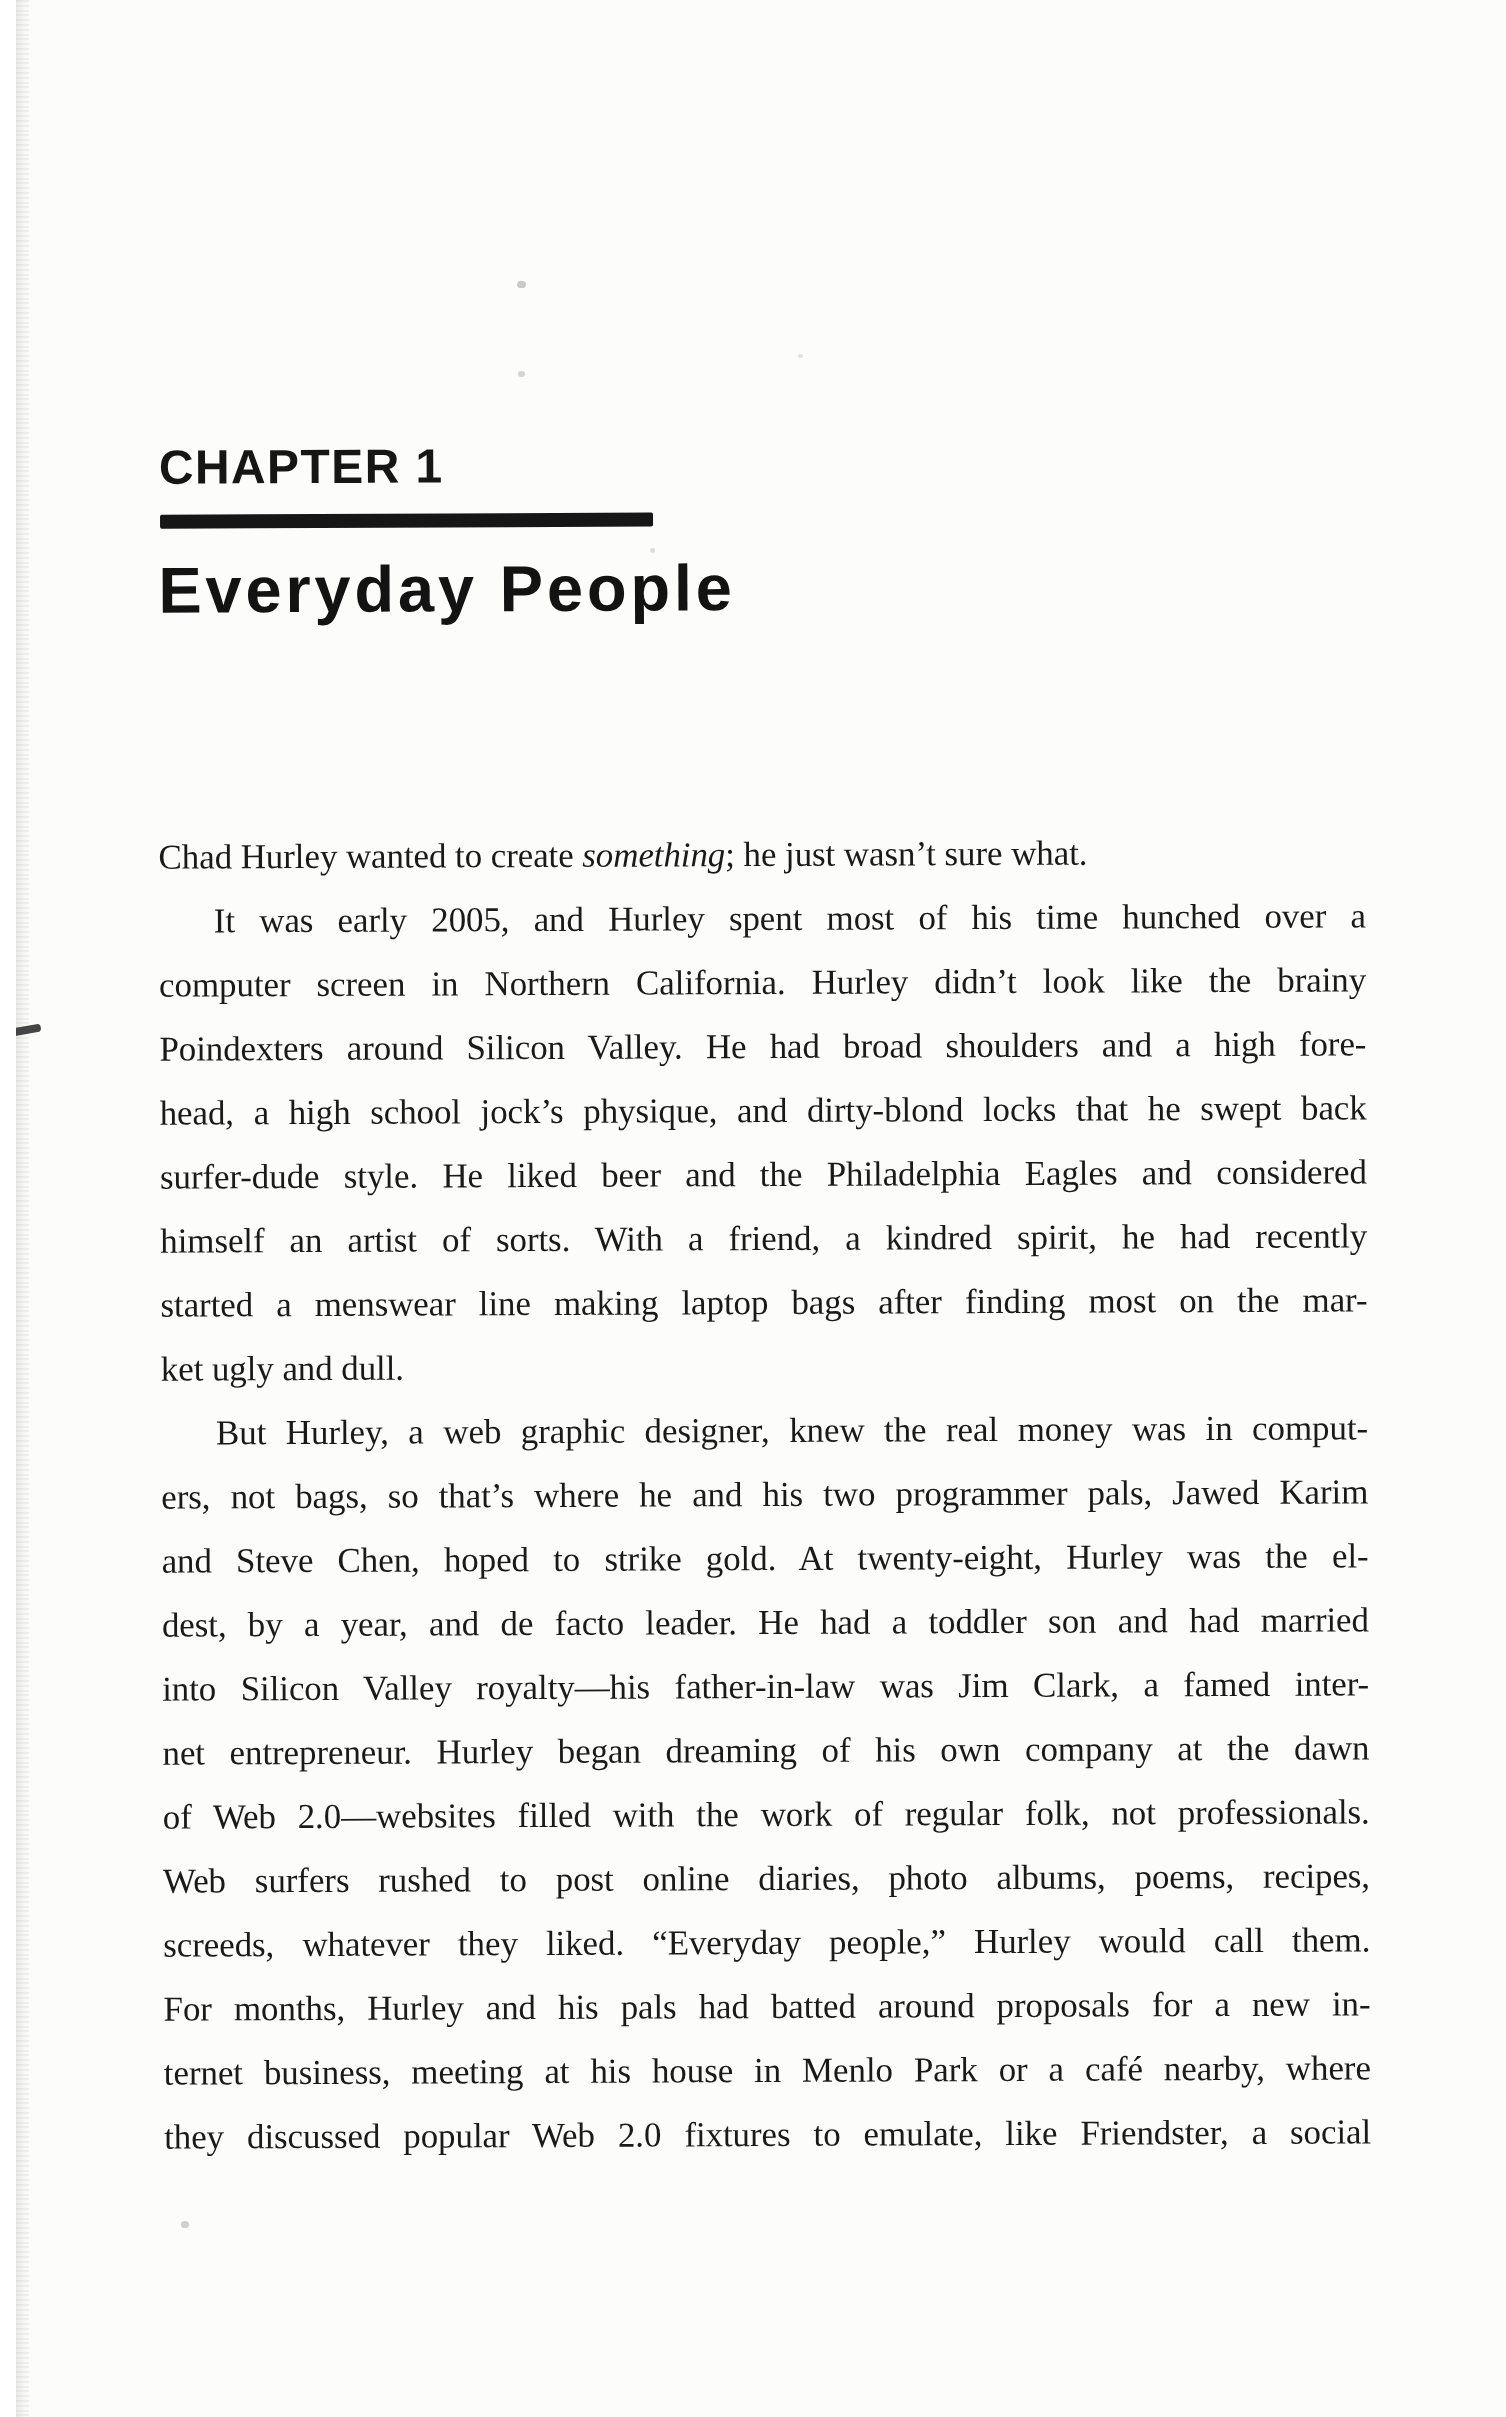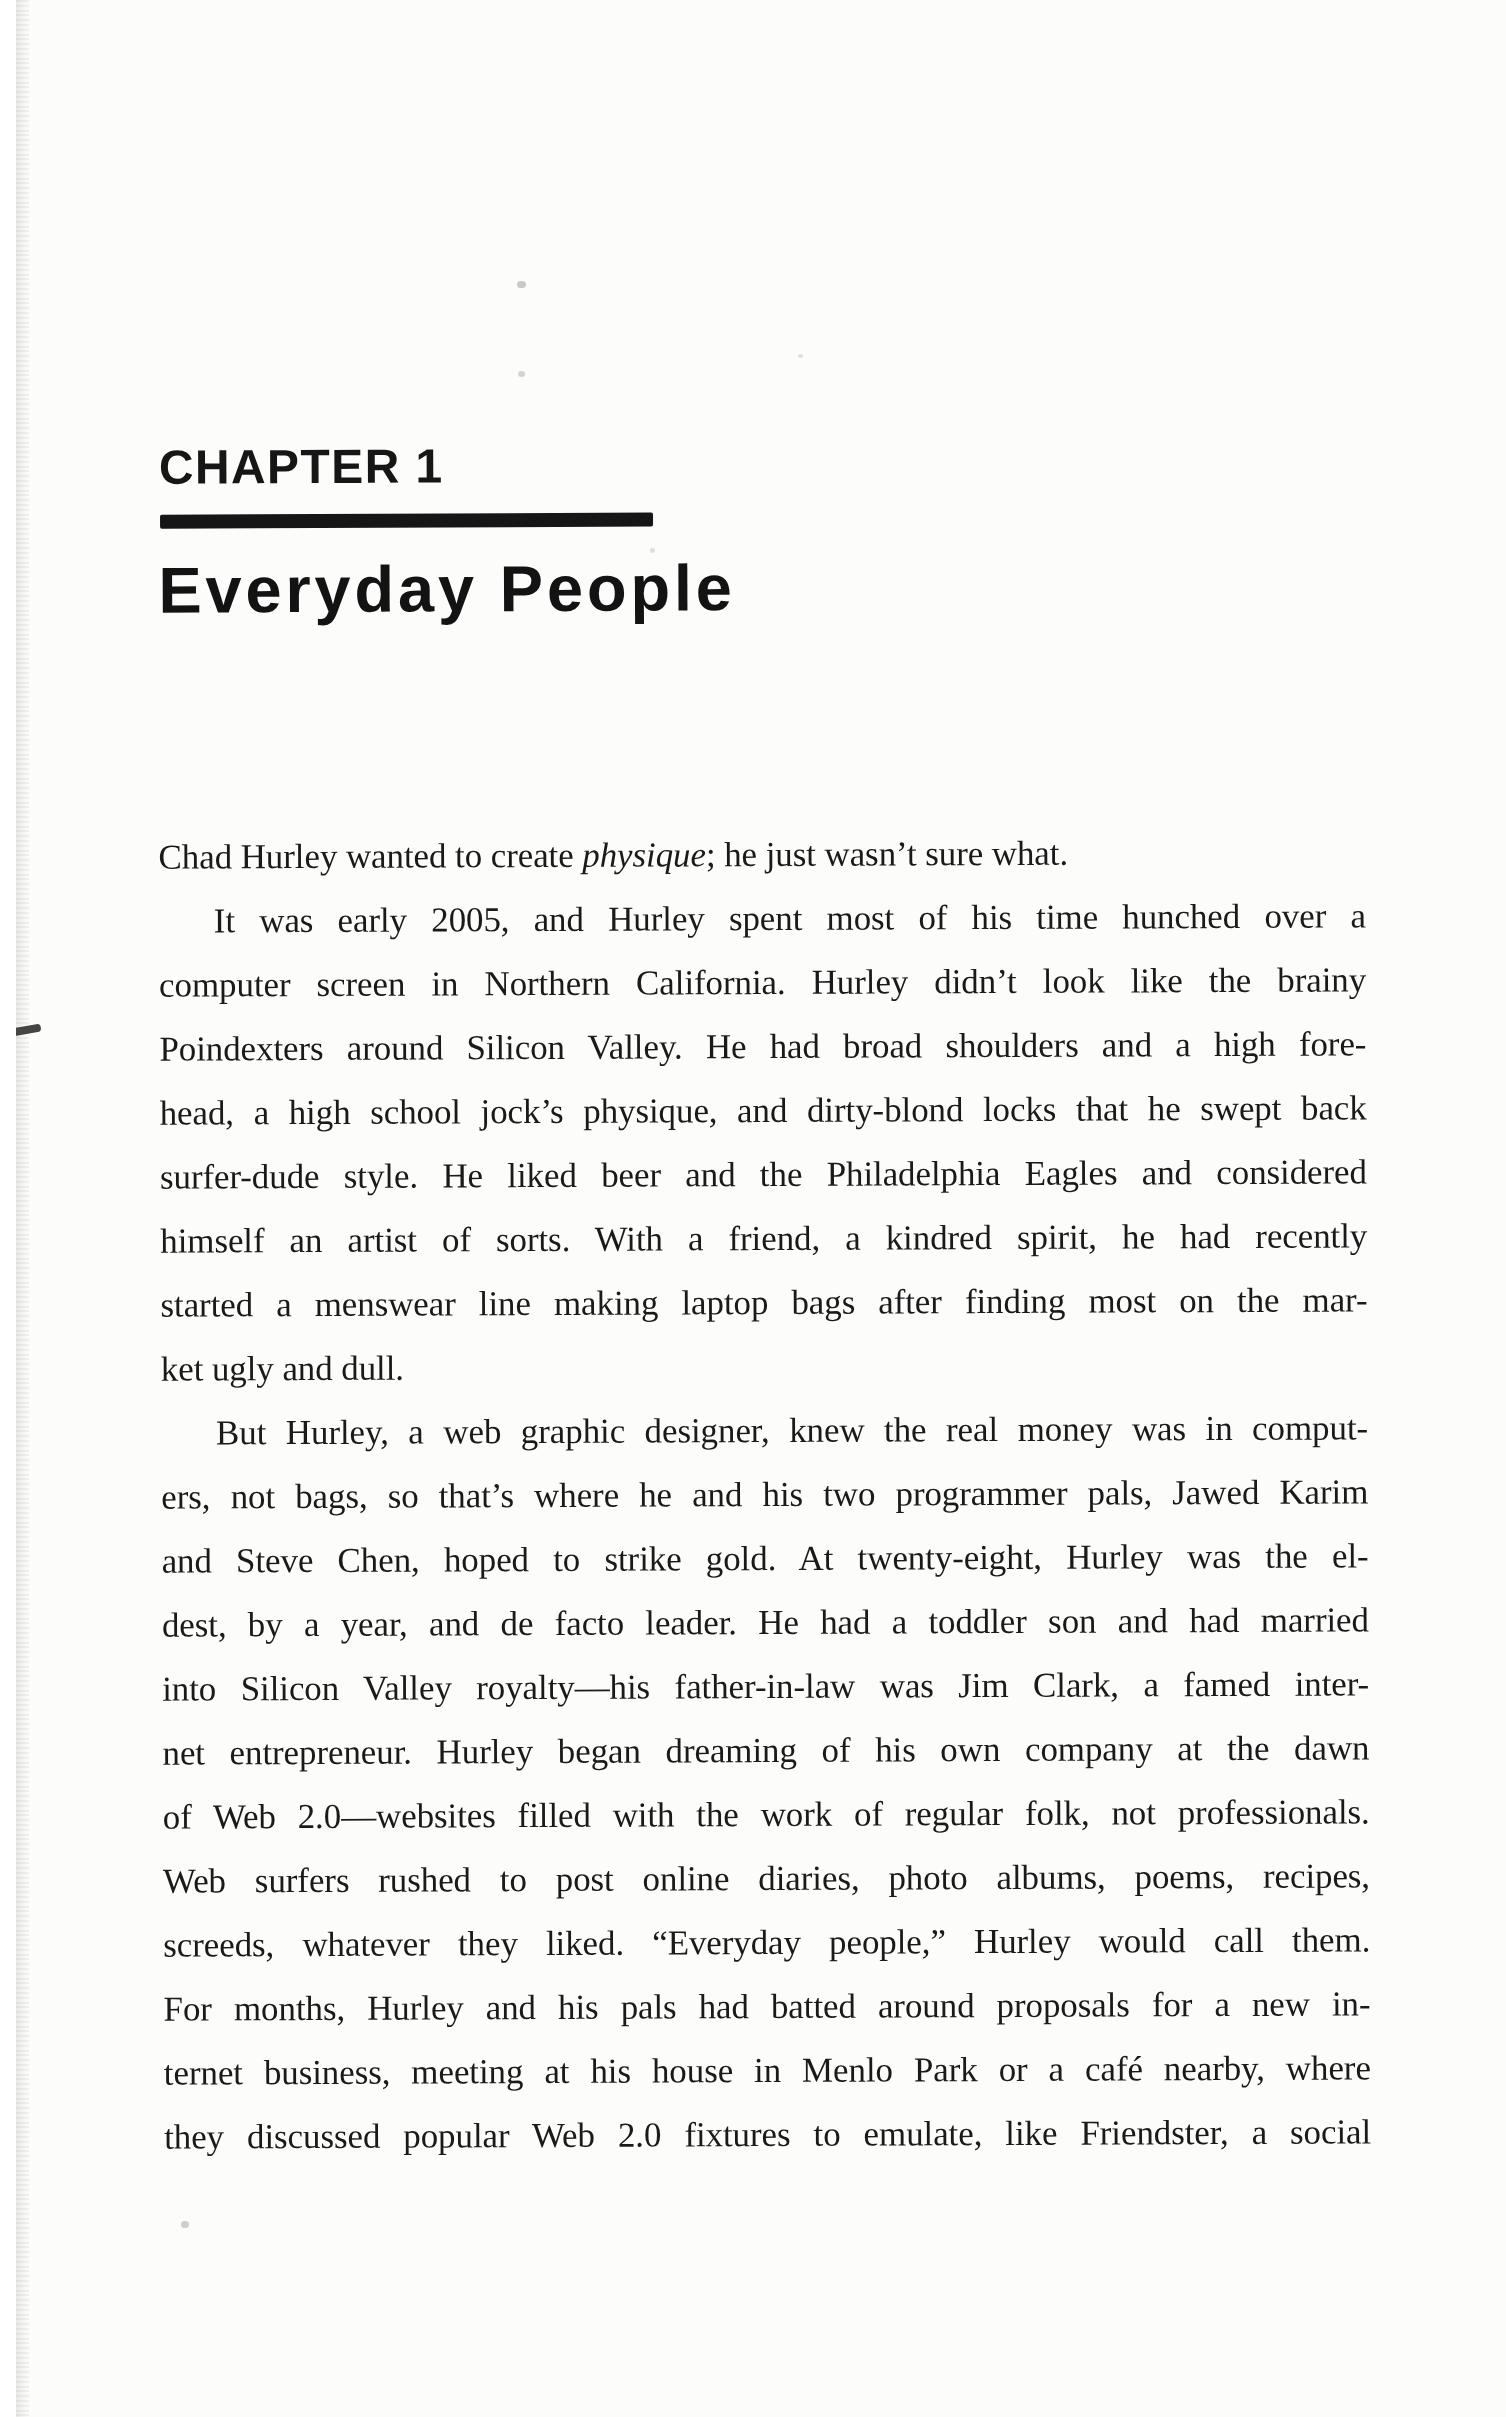--- a/index.html
+++ b/index.html
@@ -100,21 +100,21 @@
   <div class="edge-strip"></div>
 
   <div class="content">
     <div class="chapter-label">CHAPTER 1</div>
 
     <div class="chapter-rule"></div>
 
     <div class="chapter-title">Everyday People</div>
 
     <div class="body-text">
-        <div class="line last"><span>Chad Hurley wanted to create </span><em>physique</em><span>; he just wasn’t sure what.</span></div>
+        <div class="line last"><span>Chad Hurley wanted to create </span><em>something</em><span>; he just wasn’t sure what.</span></div>
         <div class="line indent"><span>It was early 2005, and Hurley spent most of his time hunched over a</span></div>
         <div class="line"><span>computer screen in Northern California. Hurley didn’t look like the brainy</span></div>
         <div class="line"><span>Poindexters around Silicon Valley. He had broad shoulders and a high fore-</span></div>
         <div class="line"><span>head, a high school jock’s physique, and dirty-blond locks that he swept back</span></div>
         <div class="line"><span>surfer-dude style. He liked beer and the Philadelphia Eagles and considered</span></div>
         <div class="line"><span>himself an artist of sorts. With a friend, a kindred spirit, he had recently</span></div>
         <div class="line"><span>started a menswear line making laptop bags after finding most on the mar-</span></div>
         <div class="line last"><span>ket ugly and dull.</span></div>
         <div class="line indent"><span>But Hurley, a web graphic designer, knew the real money was in comput-</span></div>
         <div class="line"><span>ers, not bags, so that’s where he and his two programmer pals, Jawed Karim</span></div>

